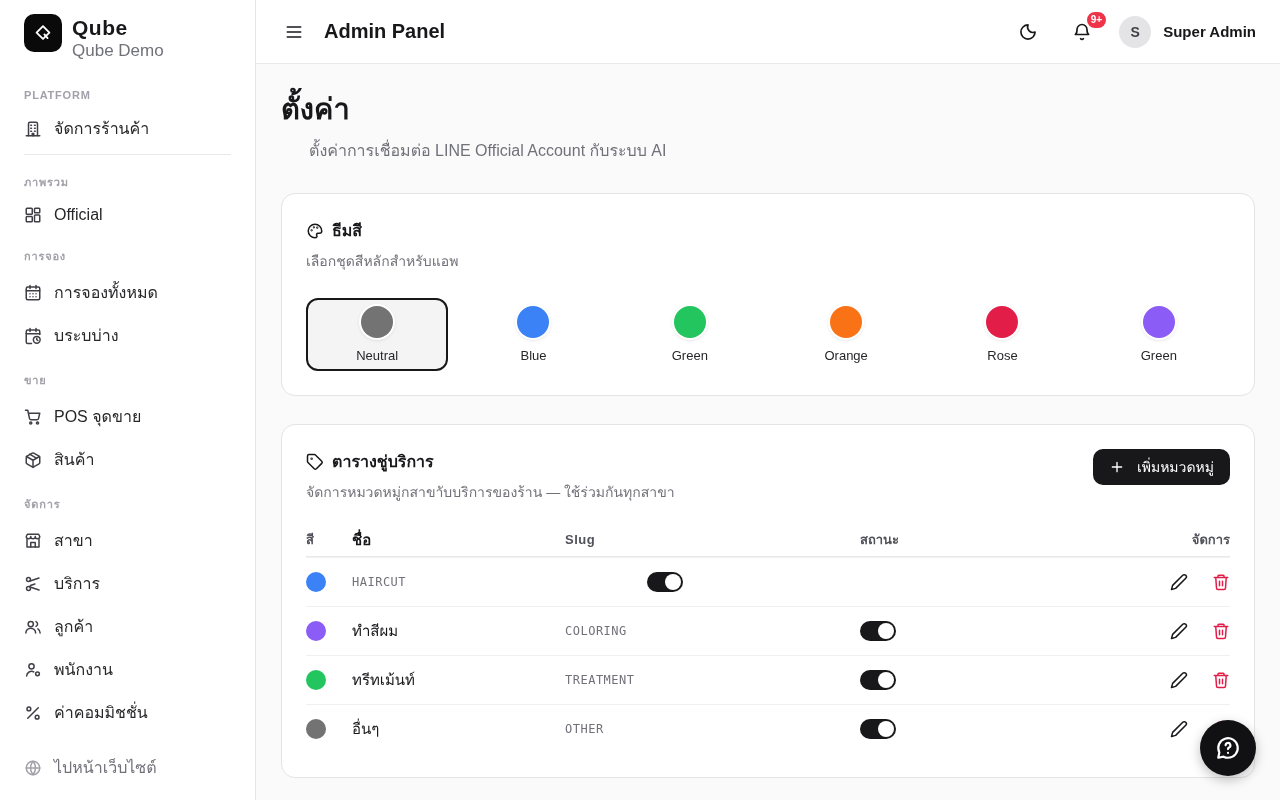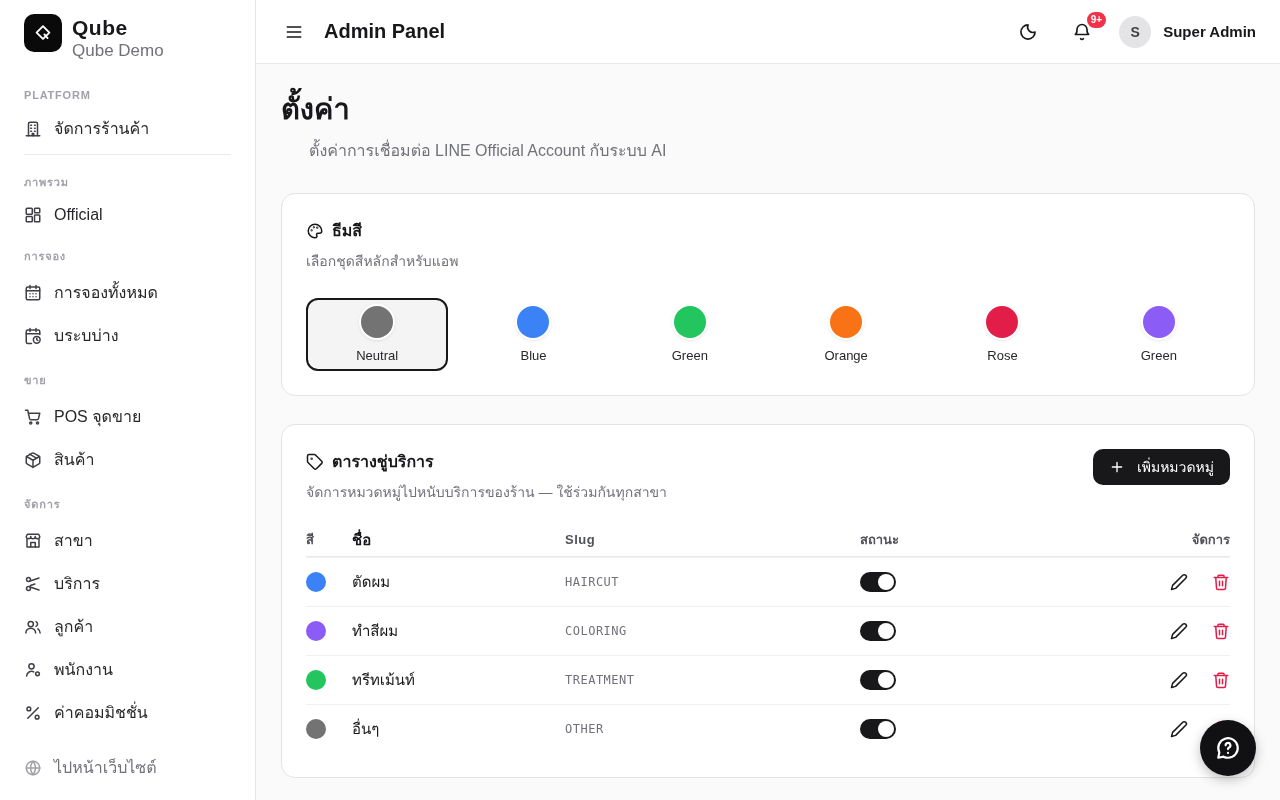--- a/index.html
+++ b/index.html
@@ -299,21 +299,21 @@
       <section class="card">
         <div class="card-head">
           <div>
             <div class="card-title-row">
               <svg viewBox="0 0 24 24">
                   <path d="M12.6 2.6 21 11a2 2 0 0 1 0 2.8l-7.2 7.2a2 2 0 0 1-2.8 0L2.6 12.6A2 2 0 0 1 2 11.2V4a2 2 0 0 1 2-2h7.2a2 2 0 0 1 1.4.6Z"></path>
                   <circle cx="7.5" cy="7.5" r=".6"></circle>
                 </svg>
               <span>ตารางชู่บริการ</span>
             </div>
-            <div class="card-sub">จัดการหมวดหมู่ไปหนับบริการของร้าน — ใช้ร่วมกันทุกสาขา</div>
+            <div class="card-sub">จัดการหมวดหมู่กสาขาับบริการของร้าน — ใช้ร่วมกันทุกสาขา</div>
           </div>
           <button class="btn-dark">
             <svg viewBox="0 0 24 24">
                 <path d="M12 5v14M5 12h14"></path>
               </svg>
             <span>เพิ่มหมวดหมู่</span>
           </button>
         </div>
 
         <div class="table">
@@ -322,21 +322,20 @@
             <div class="col-name">ชื่อ</div>
             <div class="col-slug" style="font-family:'Liberation Sans',sans-serif;font-size:13px;color:#52525b;">Slug</div>
             <div class="col-status">สถานะ</div>
             <div class="col-manage">จัดการ</div>
           </div>
 
           <div class="trow">
             <div class="col-color">
                 <div class="dot-sm" style="background: rgb(59, 130, 246);"></div>
               </div>
-            <div class="col-name">ตัดผม</div>
             <div class="col-slug">HAIRCUT</div>
             <div class="col-status">
                 <div class="toggle"></div>
               </div>
             <div class="col-manage">
               <span class="act edit"><svg viewBox="0 0 24 24">
                     <path d="M17 3a2.8 2.8 0 0 1 4 4L7.5 20.5 2 22l1.5-5.5Z"></path>
                   </svg></span>
               <span class="act delete"><svg viewBox="0 0 24 24">
                     <path d="M3 6h18M8 6V4a1 1 0 0 1 1-1h6a1 1 0 0 1 1 1v2M19 6l-1 14a2 2 0 0 1-2 2H8a2 2 0 0 1-2-2L5 6"></path>

